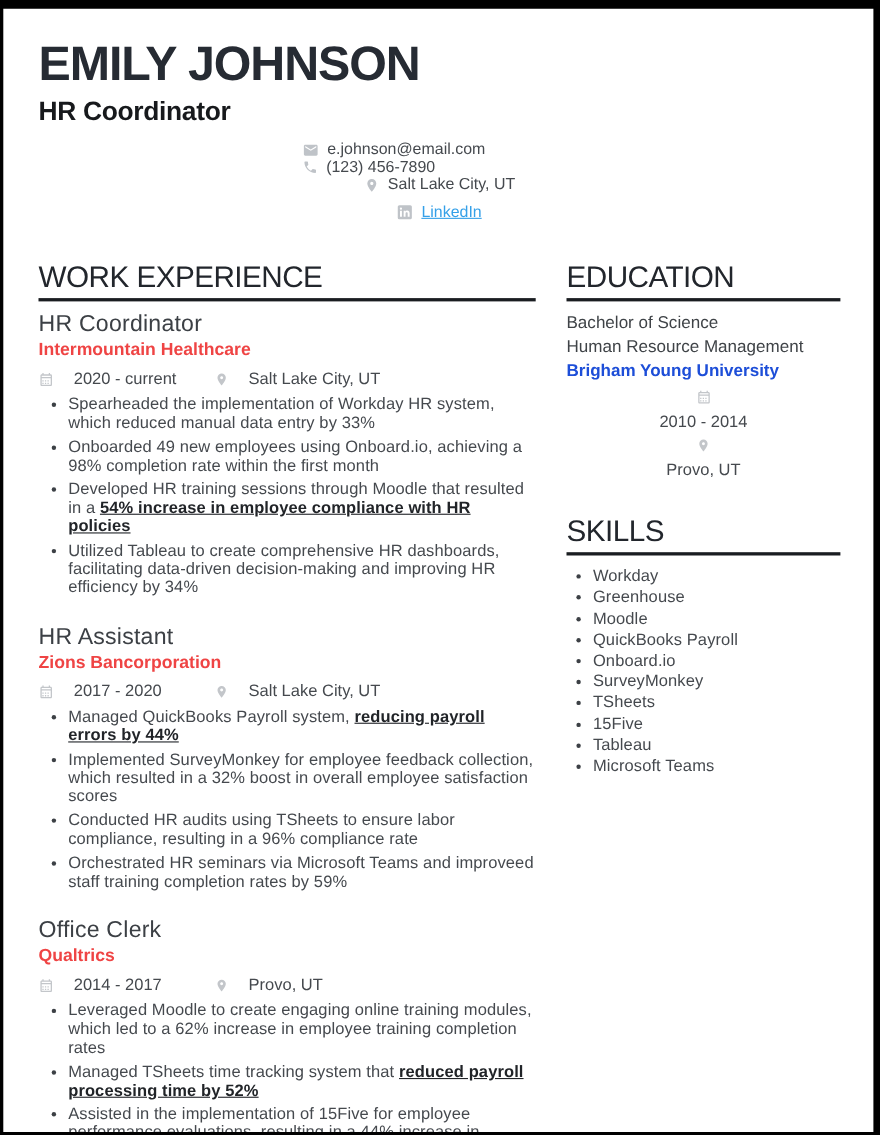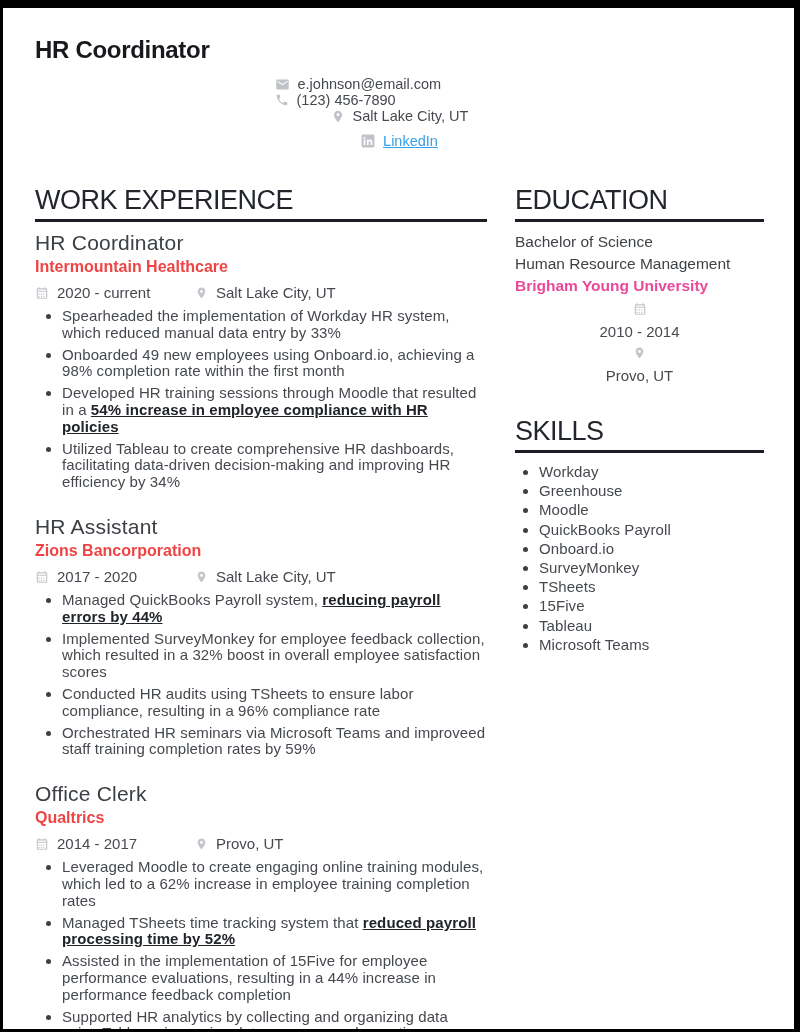--- a/index.html
+++ b/index.html
@@ -43,49 +43,50 @@
     color: #22262c; border-bottom: 3px solid #1a1d21;
     padding-bottom: 3px; margin-bottom: 9px; line-height: 1.15;
   }
 
   
   .job { margin-top: 2px; }
   .job + .job { margin-top: 24px; }
   .job-title { font-size: 21px; font-weight: 400; color: #3c4045; letter-spacing: 0.2px; margin-bottom: 3px; }
   .job-company { font-size: 16px; font-weight: bold; color: #ef4444; margin-bottom: 8px; }
   .meta-row { display: flex; align-items: center; margin-bottom: 7px; }
-  .meta-item { display: flex; align-items: center; gap: 8px; font-size: 15px; color: #45494e; }
+  .meta-item { display: flex; align-items: center; gap: 18px; font-size: 15px; color: #45494e; }
   .meta-item.meta-dates { width: 160px; flex: none; }
 
   ul.bullets { list-style: disc; padding-left: 27px; }
   ul.bullets li {
     font-size: 15px; color: #45494e; line-height: 1.12;
     margin-bottom: 5px; letter-spacing: 0.1px;
   }
   ul.bullets li::marker { color: #3c4045; }
   .em { font-weight: bold; color: #212428; text-decoration: underline; }
 
   
   .edu-line { font-size: 15.5px; color: #3f4347; line-height: 1.42; }
-  .edu-school { font-size: 15.5px; font-weight: bold; color: #ec4899; line-height: 1.42; margin-bottom: 5px; }
+  .edu-school { font-size: 15.5px; font-weight: bold; color: #1d4ed8; line-height: 1.42; margin-bottom: 5px; }
   .edu-meta { display: flex; align-items: center; gap: 7px; font-size: 15px; color: #45494e; margin-bottom: 6px; flex-direction: column; }
 
   
   .skills-block { margin-top: 32px; }
   ul.skills { list-style: disc; padding-left: 24px; }
   ul.skills li { font-size: 15px; color: #45494e; line-height: 1.28; margin-bottom: 0; letter-spacing: 0.1px; }
   ul.skills li::marker { color: #3c4045; }
 </style>
 </head>
 <body>
 
 <div class="page">
   <div class="content">
 
     <header>
+      <div class="name">EMILY JOHNSON</div>
       <div class="job-headline">HR Coordinator</div>
 
       <div class="contact-row">
         <span class="contact-item c-email">
           <span class="icon">
             <svg width="15" height="15" viewBox="0 0 24 24" fill="#bfc3c8">
                 <path d="M20 4H4c-1.1 0-2 .9-2 2v12c0 1.1.9 2 2 2h16c1.1 0 2-.9 2-2V6c0-1.1-.9-2-2-2zm0 4-8 5-8-5V6l8 5 8-5v2z"></path>
               </svg>
           </span>
           <span>e.johnson@email.com</span>

